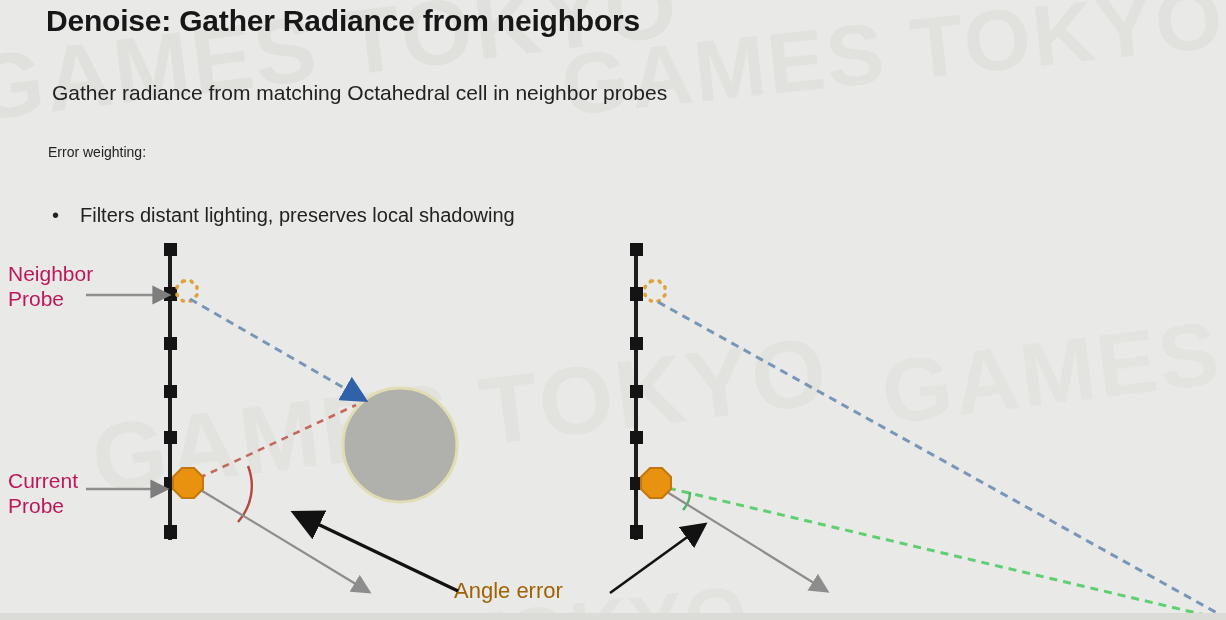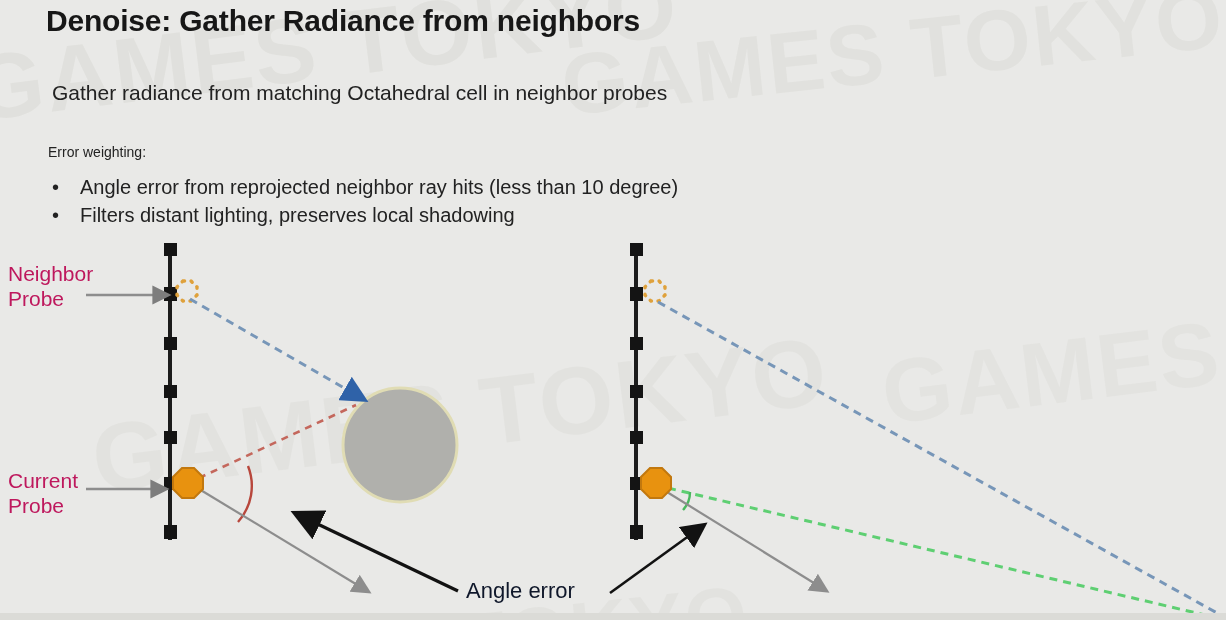--- a/index.html
+++ b/index.html
@@ -63,23 +63,23 @@
   .bullet .dot {
     display: inline-block;
     width: 28px;
     color: #222;
   }
   #b0 { top: 176px; }
   #b1 { top: 204px; }
 
   #angle-error-label {
     position: absolute;
-    left: 466px; top: 578px;
+    left: 454px; top: 578px;
     font-size: 22px;
-    color: #0f172a;
+    color: #a16207;
   }
   .side-label {
     position: absolute;
     font-size: 21px;
     color: #be185d;
     line-height: 1.18;
   }
   #lbl-neighbor { left: 8px;  top: 262px; }
   #lbl-current  { left: 8px;  top: 469px; }
 
@@ -103,23 +103,20 @@
   <div class="wm" id="wm1">GAMES TOKYO</div>
   <div class="wm" id="wm2">GAMES TOKYO</div>
   <div class="wm" id="wm3">GAMES TOKYO</div>
   <div class="wm" id="wm4">GAMES TOKYO</div>
   <div class="wm" id="wm5">GAMES TOKYO</div>
 
   <div id="title">Denoise: Gather Radiance from neighbors</div>
   <div id="subtitle">Gather radiance from matching Octahedral cell in neighbor probes</div>
   <div id="errhead">Error weighting:</div>
 
-  <div class="bullet" id="b0">
-    <span class="dot">•</span><span>Angle error from reprojected neighbor ray hits (less than 10 degree)</span>
-  </div>
   <div class="bullet" id="b1">
     <span class="dot">•</span><span>Filters distant lighting, preserves local shadowing</span>
   </div>
 
   <div class="side-label" id="lbl-neighbor">
     <div>Neighbor</div>
     <div>Probe</div>
   </div>
   <div class="side-label" id="lbl-current">
     <div>Current</div>

